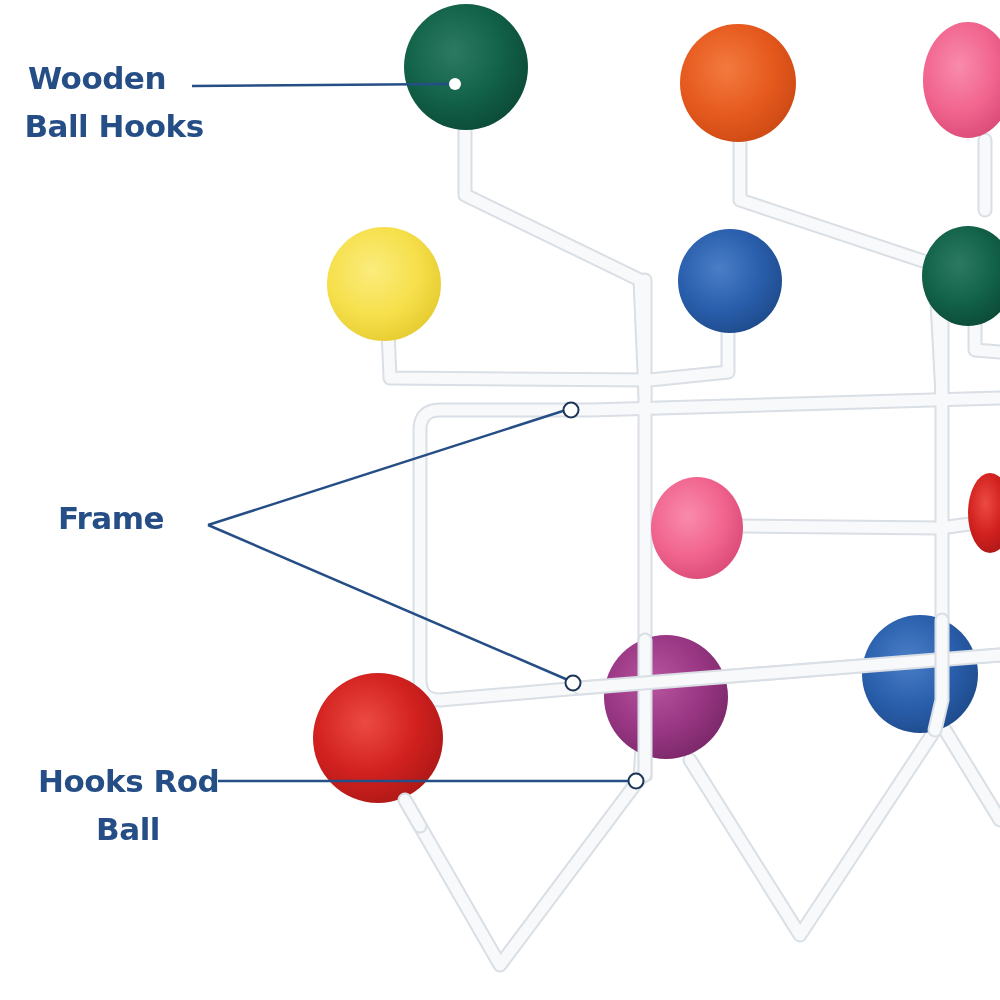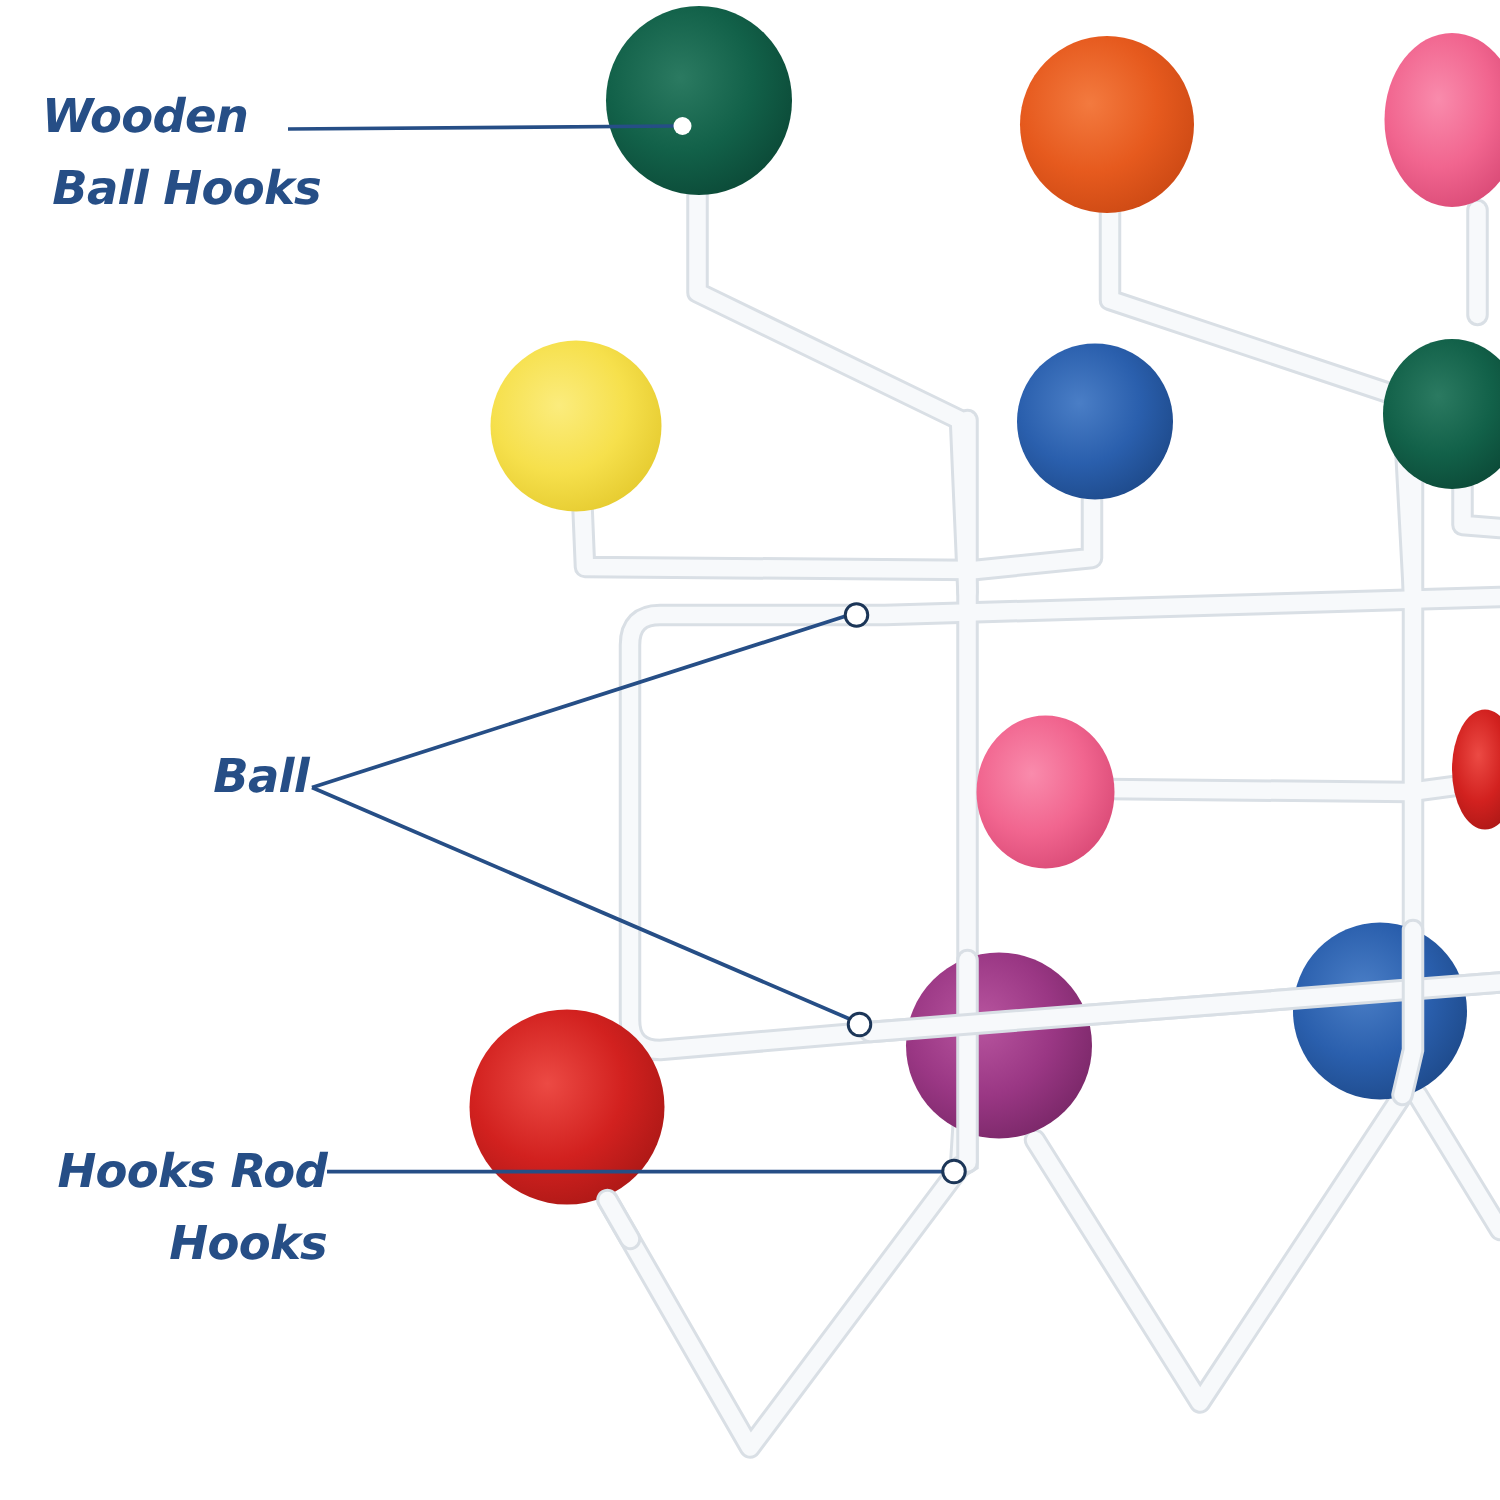--- a/index.html
+++ b/index.html
@@ -1,29 +1,29 @@
 <!DOCTYPE html>
 <html><head>
 <meta charset="utf-8">
 <style>
   html, body { margin: 0; padding: 0; background: #ffffff; }
   body { width: 1000px; height: 1000px; position: relative; overflow: hidden; font-family: "DejaVu Sans", sans-serif; }
-  #stage { position: absolute; left: 0; top: 0; width: 1000px; height: 796px; font-style: italic; }
+  #stage { position: absolute; left: 0; top: 0; width: 1000px; height: 796px; }
   .label {
     position: absolute;
     color: #264e86;
     font-family: "DejaVu Sans", sans-serif;
     font-weight: bold;
     font-size: 31px;
     line-height: 48px;
     text-align: center;
     letter-spacing: -0.5px;
     white-space: nowrap;
   }
-  .label span { display: block; text-align: right; }
+  .label span { display: block; }
   #lbl-wooden { left: 14px; top: 54px; width: 200px; }
   #lbl-wooden span:first-child { text-align: left; padding-left: 14px; }
   #lbl-mounting { left: 16px; top: 494px; width: 190px; }
   #lbl-steel { left: 38px; top: 757px; width: 180px; }
 </style>
 </head>
 <body>
 
 <div id="stage">
   <svg width="1000" height="1000" viewBox="0 0 1000 1000" xmlns="http://www.w3.org/2000/svg">
@@ -140,20 +140,20 @@
       <circle cx="636" cy="781" r="7.5" fill="#ffffff" stroke="#1c3658" stroke-width="2"></circle>
     </g>
   </svg>
 
   <div class="label" id="lbl-wooden">
     <span>Wooden</span>
     <span>Ball Hooks</span>
   </div>
 
   <div class="label" id="lbl-mounting">
-    <span>Ball</span>
+    <span>Frame</span>
   </div>
 
   <div class="label" id="lbl-steel">
     <span>Hooks Rod</span>
-    <span>Hooks</span>
+    <span>Ball</span>
   </div>
 </div>
 
 </body></html>

